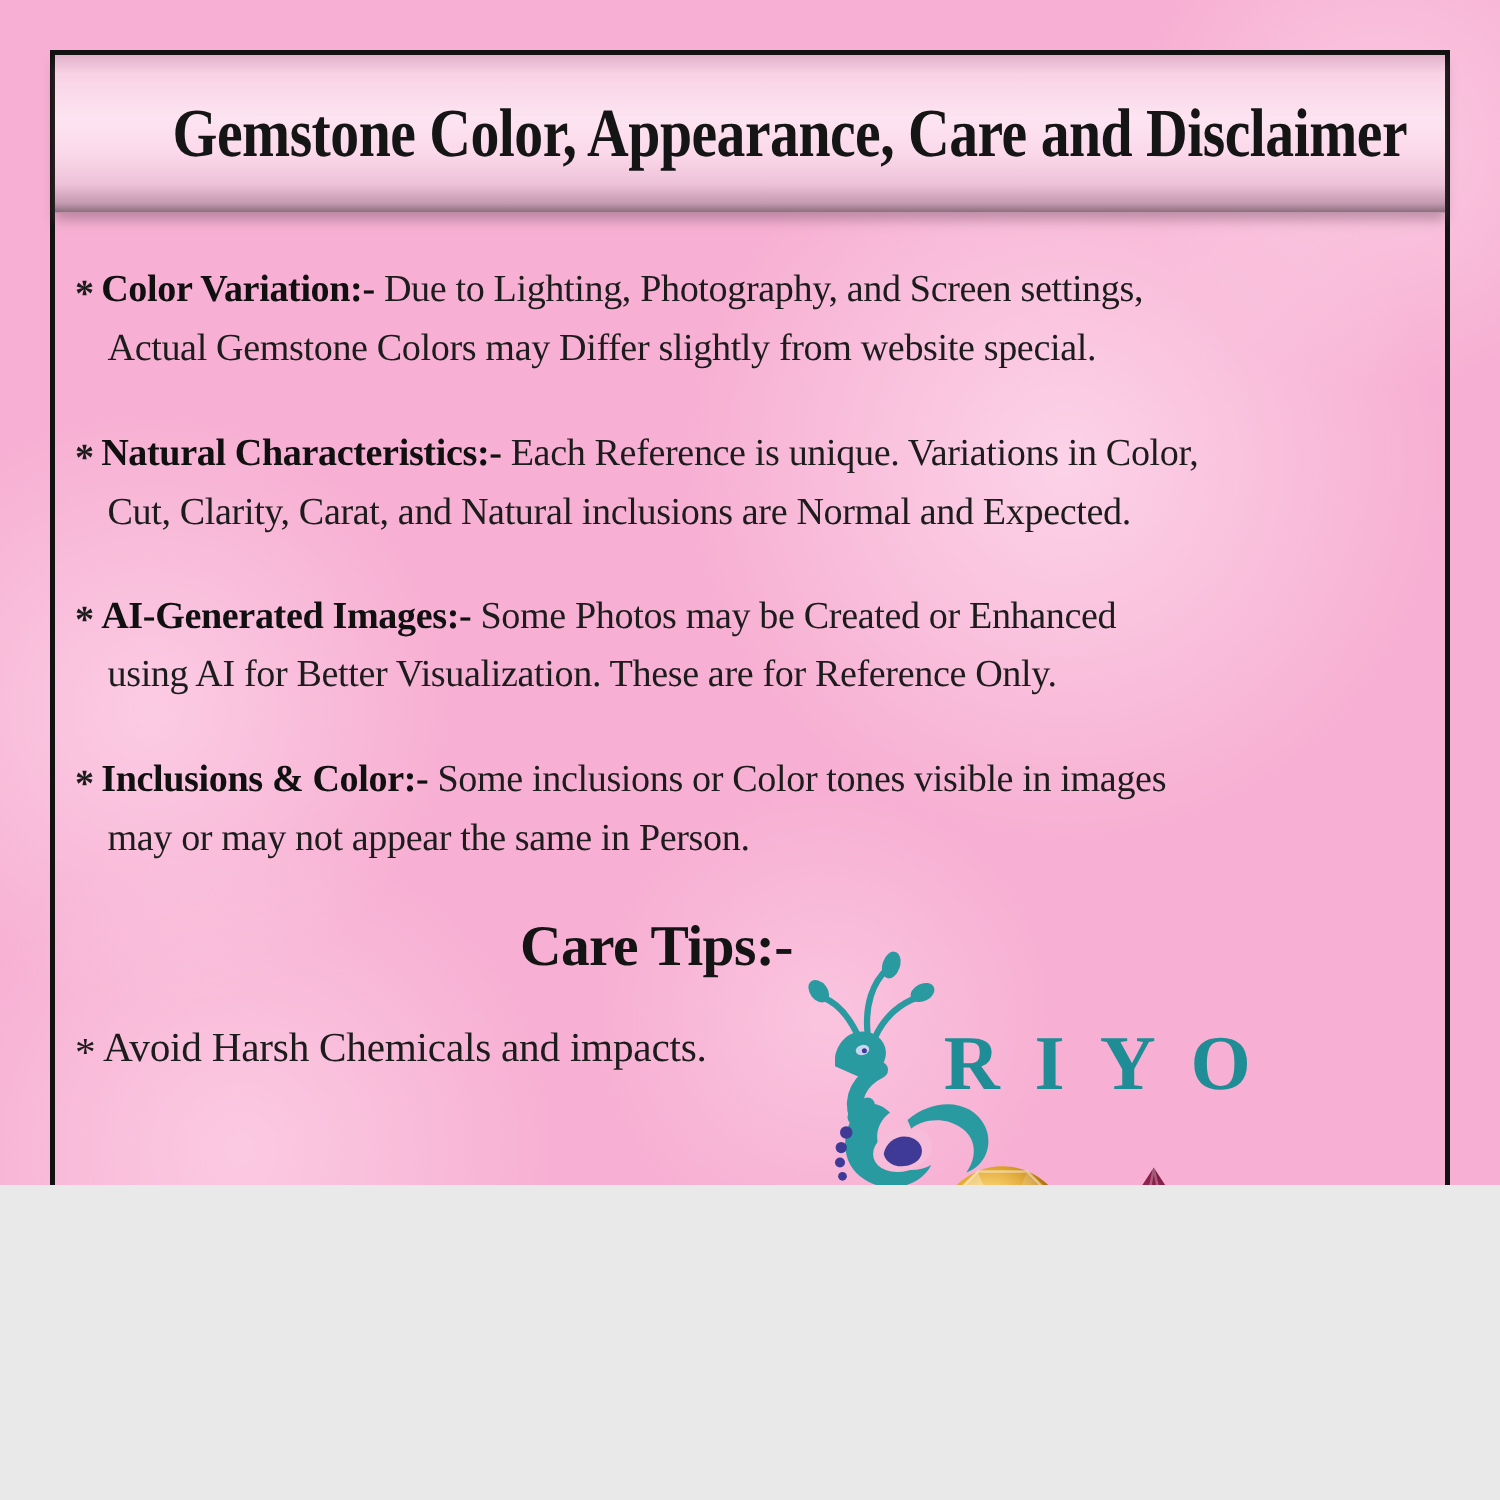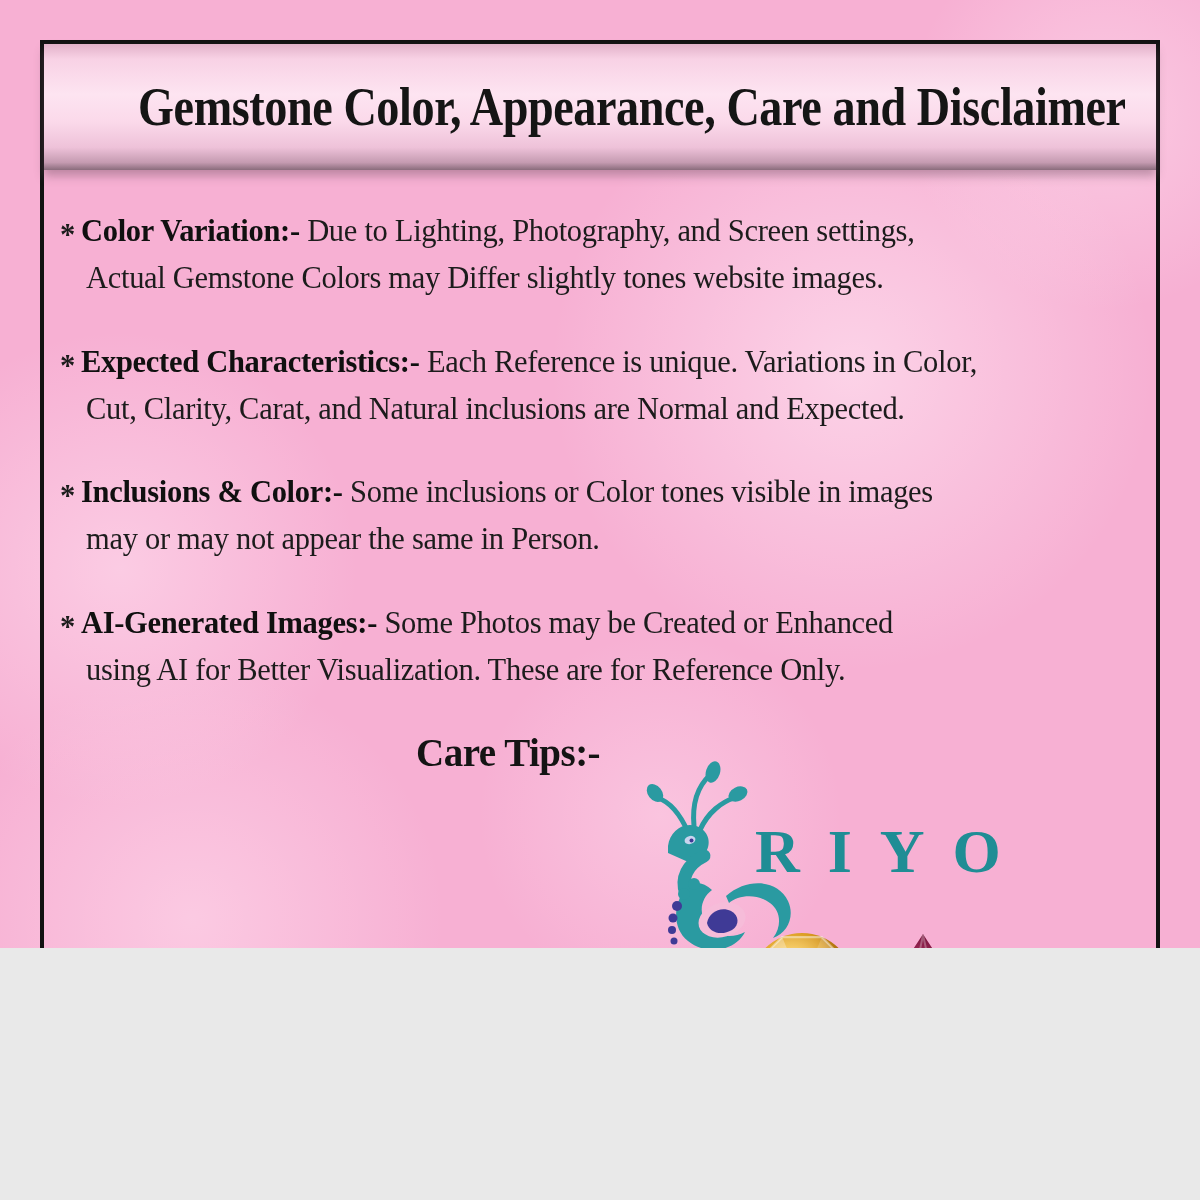--- a/index.html
+++ b/index.html
@@ -33,21 +33,21 @@
   .bullet{
     margin:0 0 36px 0;
     font-size:30.5px;line-height:1.55;color:#1c1c1c;letter-spacing:-.3px;
     padding-left:26px;text-indent:-26px;white-space:pre-line;
   }
   .bullet b{color:#101010;margin-top:32px;}
   .mark{display:inline-block;transform:translateY(.12em);font-weight:bold;margin-right:6px;text-indent:0;}
   .tip .mark{font-weight:normal;}
   .care-heading{
     margin:12px 0 0 356px;
-    font-size:39px;font-weight:bold;color:#141414;letter-spacing:-.5px;
+    font-size:46px;font-weight:bold;color:#141414;letter-spacing:-.5px;
   }
   .tips{margin-top:34px;}
   .tip{
     margin:0 0 17px 0;
     font-size:33px;line-height:1.36;color:#1c1c1c;letter-spacing:-.2px;
     padding-left:22px;text-indent:-22px;white-space:pre-line;
     max-width:700px;
   }
   .brand-name{
     position:absolute;left:711px;top:776px;
@@ -62,31 +62,32 @@
 
 <div class="canvas">
   <div class="frame">
 
     <div class="banner">
       <div class="banner-title">Gemstone Color, Appearance, Care and Disclaimer</div>
     </div>
 
     <div class="content">
       <p class="bullet"><span class="mark">*</span><b>Color Variation:-</b> <span>Due to Lighting, Photography, and Screen settings,
-Actual Gemstone Colors may Differ slightly tones website images.</span></p>
-      <p class="bullet"><span class="mark">*</span><b>Expected Characteristics:-</b> <span>Each Reference is unique. Variations in Color,
+Actual Gemstone Colors may Differ slightly from website special.</span></p>
+      <p class="bullet"><span class="mark">*</span><b>Natural Characteristics:-</b> <span>Each Reference is unique. Variations in Color,
 Cut, Clarity, Carat, and Natural inclusions are Normal and Expected.</span></p>
+      <p class="bullet"><span class="mark">*</span><b>AI-Generated Images:-</b> <span>Some Photos may be Created or Enhanced
+using AI for Better Visualization. These are for Reference Only.</span></p>
       <p class="bullet"><span class="mark">*</span><b>Inclusions &amp; Color:-</b> <span>Some inclusions or Color tones visible in images
 may or may not appear the same in Person.</span></p>
-      <p class="bullet"><span class="mark">*</span><b>AI-Generated Images:-</b> <span>Some Photos may be Created or Enhanced
-using AI for Better Visualization. These are for Reference Only.</span></p>
 
       <div class="care-heading">Care Tips:-</div>
 
       <div class="tips">
+        <p class="tip"><span class="mark">*</span><span>Avoid Harsh Chemicals and impacts.</span></p>
       </div>
     </div>
 
     <svg class="peacock" width="175" height="195" viewBox="0 0 175 195">
       <g stroke="#2a9aa1" stroke-width="5" fill="none" stroke-linecap="round">
         <path d="M60,72 C52,54 42,42 30,38"></path>
         <path d="M66,66 C64,44 70,26 82,15"></path>
         <path d="M72,70 C80,52 94,42 106,38"></path>
       </g>
       <ellipse cx="27" cy="33" rx="7" ry="10" transform="rotate(-38 27 33)" fill="#2a9aa1"></ellipse>

